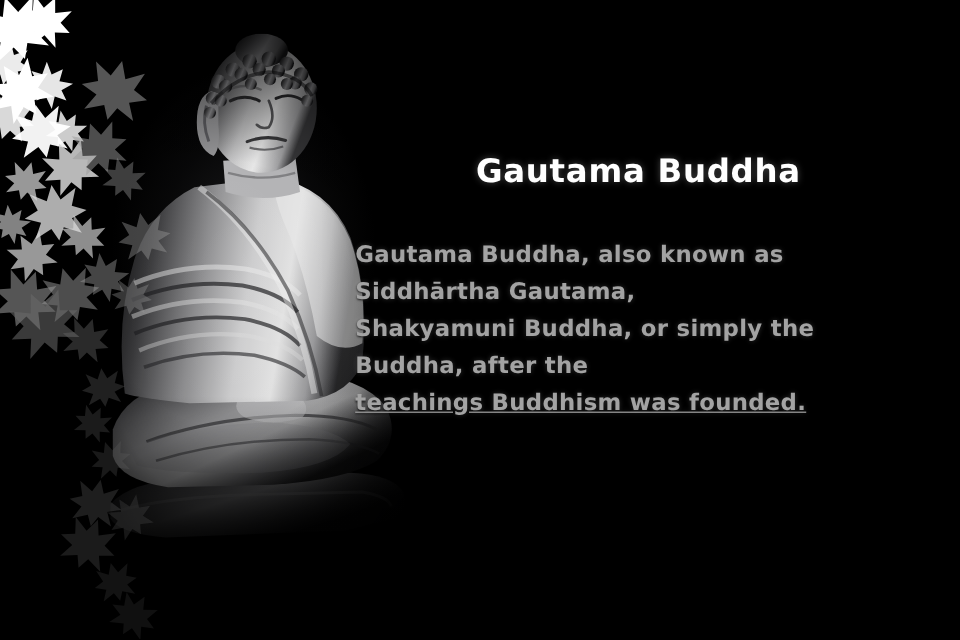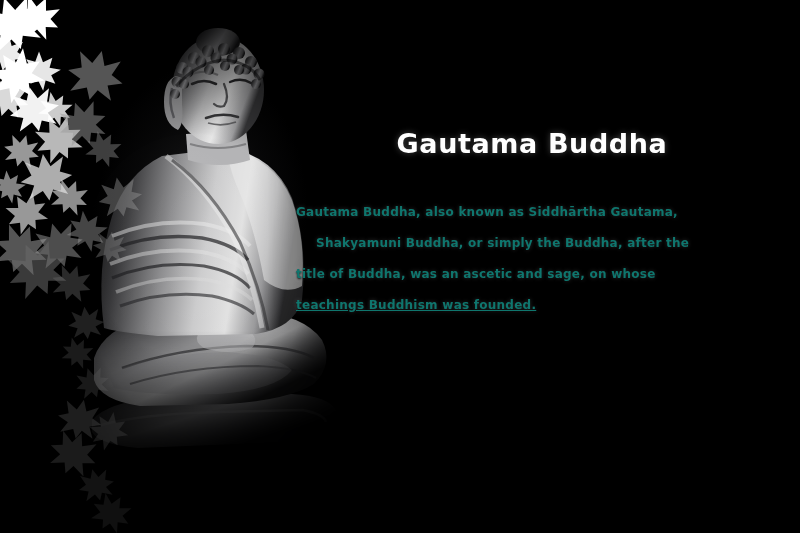--- a/index.html
+++ b/index.html
@@ -79,23 +79,23 @@
     font-family: "DejaVu Sans", sans-serif;
     font-size: 27px;
     font-weight: 700;
     letter-spacing: 0.6px;
     text-align: center;
     margin: 0 0 38px 0;
     text-shadow: 0 0 6px rgba(255,255,255,0.28),
                  0 1px 2px rgba(0,0,0,0.9);
   }
   .body-text {
-    color: #0f766e;
+    color: #a3a3a3;
     font-family: "DejaVu Sans", sans-serif;
-    font-size: 12px;
+    font-size: 19px;
     font-weight: 700;
     line-height: 31px;
     letter-spacing: 0.25px;
     margin: 0;
     text-shadow: 0 0 4px rgba(255,255,255,0.18),
                  0 1px 2px rgba(0,0,0,0.9);
   }
 </style>
 </head>
 <body>
@@ -306,19 +306,18 @@
         <use href="#leaf" transform="translate(112,512) rotate(30) scale(1.0)" opacity="0.15"></use>
       </g>
     </svg>
   </div>
 
   <div class="text-area">
     <h1 class="title">Gautama Buddha</h1>
 
     <p class="body-text">
       <span style="display: block;">Gautama Buddha, also known as Siddhārtha Gautama,</span>
-      <span style="display: block; margin-left: 20px;">Shakyamuni Buddha, or simply the Buddha, after the</span>
-      <span style="display: block;">title of Buddha, was an ascetic and sage, on whose</span>
+      <span style="display: block;">Shakyamuni Buddha, or simply the Buddha, after the</span>
       <span style="display: block; text-decoration: underline;">teachings Buddhism was founded.</span>
     </p>
   </div>
 
 </div>
 
 </body></html>

